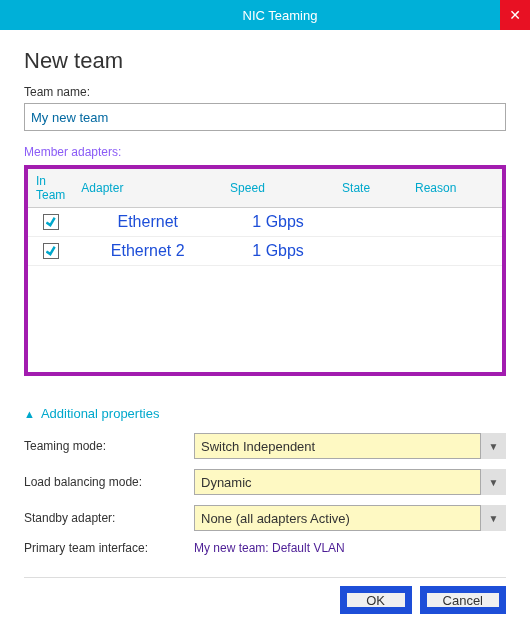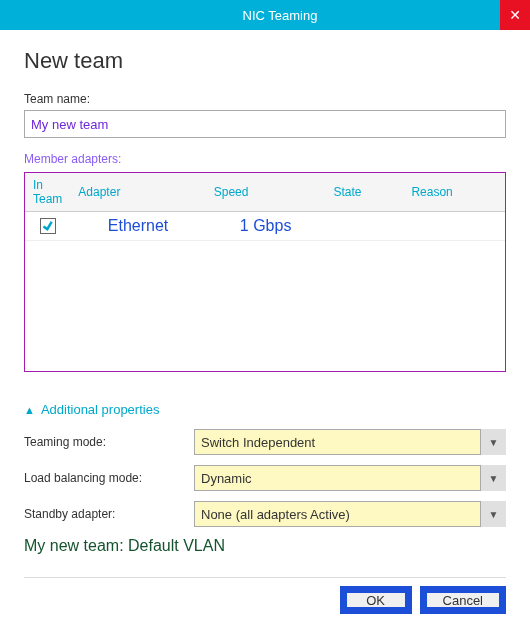--- a/index.html
+++ b/index.html
@@ -45,44 +45,44 @@
       padding: 18px 24px 16px 24px;
       background: #fff;
       height: calc(630px - 30px);
       display: flex;
       flex-direction: column;
     }
     .new-team-heading {
       font-size: 22px;
       font-weight: 300;
       color: #333;
-      margin-bottom: 18px;
+      margin-bottom: 11px;
     }
     .label {
       font-size: 12px;
       color: #333;
       margin-bottom: 4px;
     }
     .text-input {
       width: 100%;
       height: 28px;
       border: 1px solid #aaa;
       padding: 0 6px;
       font-size: 13px;
-      color: #6d28d9;
+      color: #0369a1;
       outline: none;
       margin-bottom: 14px;
     }
     .section-label {
       font-size: 12px;
       color: #8b5cf6;
       margin-bottom: 6px;
     }
     .adapter-table-container {
-      border: 1px solid #a21caf;
+      border: 4px solid #a21caf;
       flex: 1;
       min-height: 0;
       overflow-y: auto;
       margin-bottom: 30px;
     }
     .adapter-table {
       width: 100%;
       border-collapse: collapse;
     }
     .adapter-table thead tr {
@@ -182,23 +182,23 @@
       background: #e0e0e0;
       border-left: 1px solid #aaa;
       display: flex;
       align-items: center;
       justify-content: center;
       pointer-events: none;
       font-size: 10px;
       color: #555;
     }
     .link {
-      color: #14532d;
+      color: #4c1d95;
       text-decoration: none;
-      font-size: 16px;
+      font-size: 12px;
       cursor: pointer;
     }
     .dialog-footer {
       display: flex;
       justify-content: flex-end;
       gap: 8px;
       padding-top: 8px;
       border-top: 1px solid #ddd;
       margin-top: auto;
     }
@@ -246,20 +246,29 @@
         <tbody>
           <tr>
             <td class="checkbox-cell">
               <div class="cb checked"></div>
             </td>
             <td>Ethernet</td>
             <td>1 Gbps</td>
             <td></td>
             <td></td>
           </tr>
+          <tr>
+            <td class="checkbox-cell">
+              <div class="cb checked"></div>
+            </td>
+            <td>Ethernet 2</td>
+            <td>1 Gbps</td>
+            <td></td>
+            <td></td>
+          </tr>
         </tbody>
       </table>
     </div>
 
     <div class="additional-properties">
       <div class="section-toggle">
         <span class="toggle-arrow">▲</span>
         <span>Additional properties</span>
       </div>
 
@@ -293,20 +302,21 @@
           <select class="dropdown">
             <option>None (all adapters Active)</option>
             <option>Ethernet</option>
             <option>Ethernet 2</option>
           </select>
           <div class="dropdown-arrow">▼</div>
         </div>
       </div>
 
       <div class="form-row">
+        <div class="form-row-label">Primary team interface:</div>
         <a class="link" href="#">My new team: Default VLAN</a>
       </div>
     </div>
 
     <div class="dialog-footer">
       <button class="btn btn-ok">OK</button>
       <button class="btn">Cancel</button>
     </div>
   </div>
 </div>

